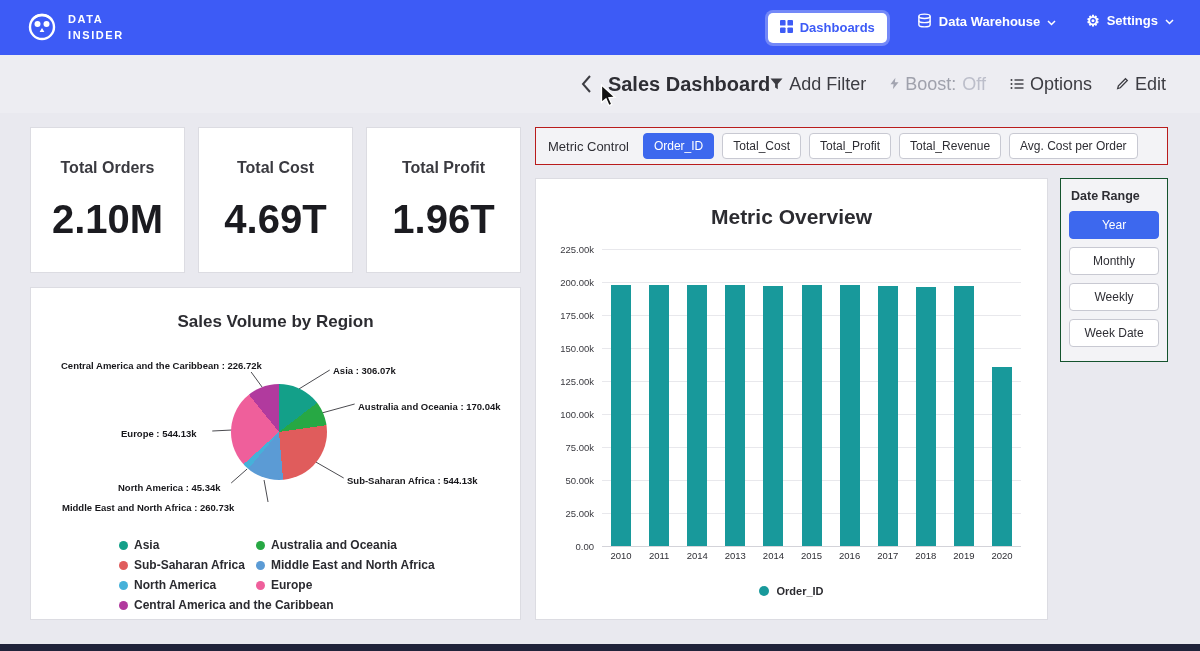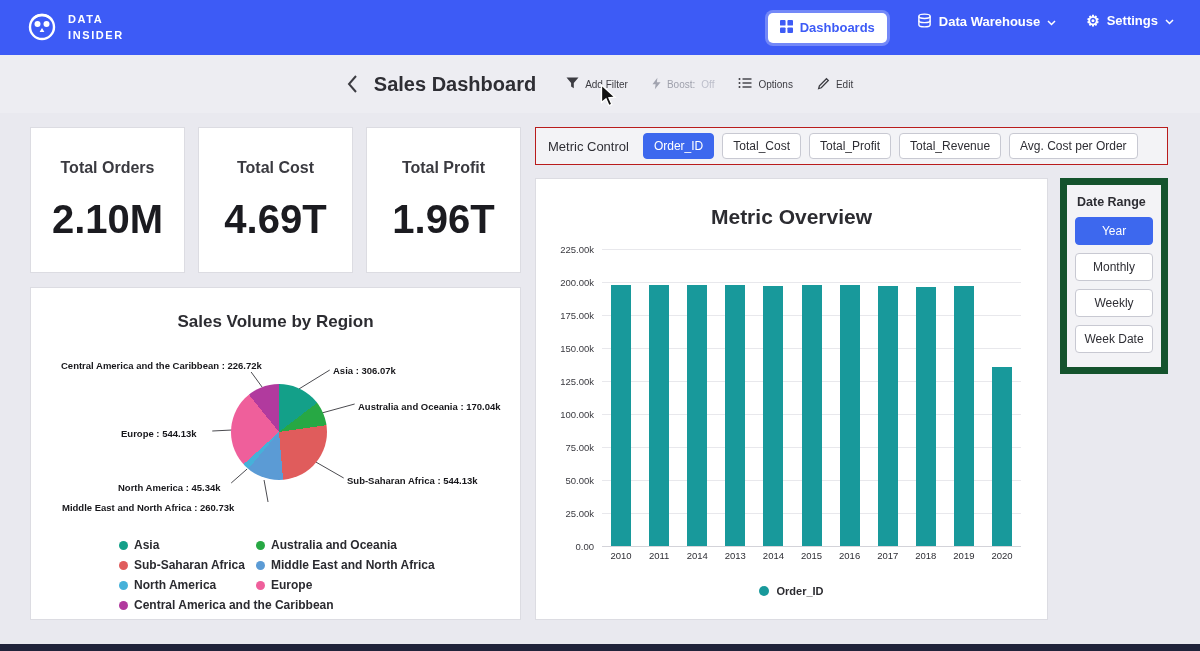--- a/index.html
+++ b/index.html
@@ -9,26 +9,26 @@
   
   .navbar { height:55px; background:#3d5bf6; display:flex; align-items:center; justify-content:space-between; padding:0 26px 0 26px; }
   .brand { display:flex; align-items:center; gap:10px; }
   .brand-text { color:#fff; font-weight:bold; font-size:11px; letter-spacing:1.6px; line-height:1.4; }
   .nav-right { display:flex; align-items:flex-start; gap:30px; }
   .dashboards-btn { display:flex; align-items:center; gap:7px; background:#fff; color:#3d5bf6; font-weight:bold; font-size:13px; border:none; border-radius:5px; padding:7px 12px; box-shadow:0 0 0 3px rgba(255,255,255,0.28); cursor:pointer; font-family:inherit; }
   .nav-item { display:flex; align-items:center; gap:7px; color:#fff; font-size:13px; font-weight:bold; cursor:pointer; }
   .gear-glyph { font-size:15px; line-height:1; }
 
   
-  .subheader { height:58px; background:#ededf2; display:flex; align-items:center; justify-content:center; padding:0 16px;gap:30px; }
+  .subheader { height:58px; background:#ededf2; display:flex; align-items:center; justify-content:flex-end; padding:0 34px; }
   .sh-left { display:flex; align-items:center; gap:16px; }
   .back-btn { display:flex; align-items:center; cursor:pointer; }
   .page-title { font-size:20px; font-weight:600; color:#2e2e34; }
   .sh-right { display:flex; align-items:center; gap:24px; }
-  .action { display:flex; align-items:center; gap:6px; font-size:10px; color:#3c3c42; cursor:pointer; }
+  .action { display:flex; align-items:center; gap:6px; font-size:18px; color:#3c3c42; cursor:pointer; }
   .action.boost { color:#9fa1ac; }
   .boost-off { color:#bcbeca; }
 
   
   .main { display:flex; gap:14px; padding:14px 32px 0 30px; }
   .left-col { width:491px; display:flex; flex-direction:column; gap:14px; flex:none; }
   .right-col { flex:1; display:flex; flex-direction:column; gap:13px; min-width:0; }
   .card { background:#fff; border:1px solid #dcdce2; }
 
   
@@ -74,21 +74,21 @@
   .gridline { position:absolute; left:0; right:0; height:1px; background:#e8e8ec; }
   .gridline.axis { background:#d3d3d9; }
   .bars { position:absolute; inset:0; display:flex; align-items:flex-end; }
   .bar-slot { flex:1; height:100%; display:flex; justify-content:center; align-items:flex-end; }
   .bar { width:20px; }
   .xlabels { display:flex; margin:4px 12px 0 52px; }
   .xlabel { flex:1; text-align:center; font-size:9.5px; color:#2e2e34; }
   .bar-legend { display:flex; justify-content:center; align-items:center; gap:7px; margin-top:24px; font-size:11px; font-weight:bold; color:#2b2b30; cursor:pointer; }
   .bl-dot { width:10px; height:10px; border-radius:50%; }
 
-  .date-panel { width:108px; flex:none; background:#f3f3f6; border:7px solid #14532d; padding:10px 8px 14px; }
+  .date-panel { width:108px; flex:none; background:#f3f3f6; border:1px solid #14532d; padding:10px 8px 14px; }
   .dr-title { font-size:12.5px; font-weight:600; color:#2e2e34; padding-left:2px; }
   .dr-btn { display:block; width:100%; margin-top:8px; padding:6px 0; font-size:12px; text-align:center; border-radius:4px; border:1px solid #c8c9d2; background:#fff; color:#2e2e34; font-family:inherit; cursor:pointer; }
   .dr-btn.selected { background:#3d68ee; border-color:#3d68ee; color:#fff; }
 
   .footer-strip { position:absolute; left:0; bottom:0; width:1200px; height:7px; background:#20233a; }
   .cursor { position:absolute; left:600px; top:84px; z-index:99; pointer-events:none; }
 </style>
 </head>
 <body>
 

